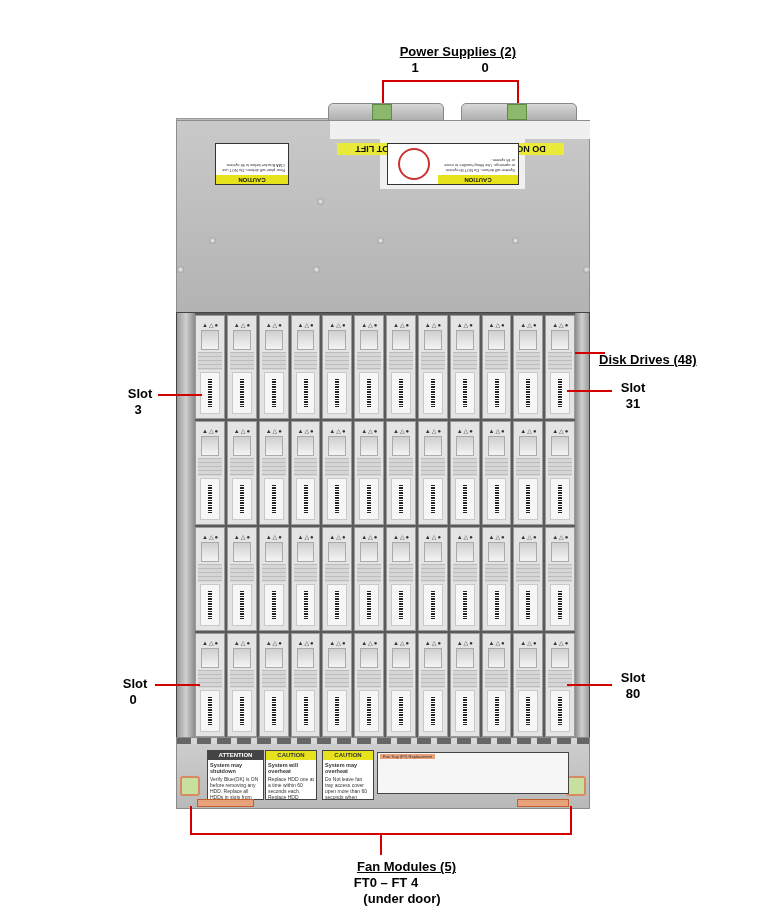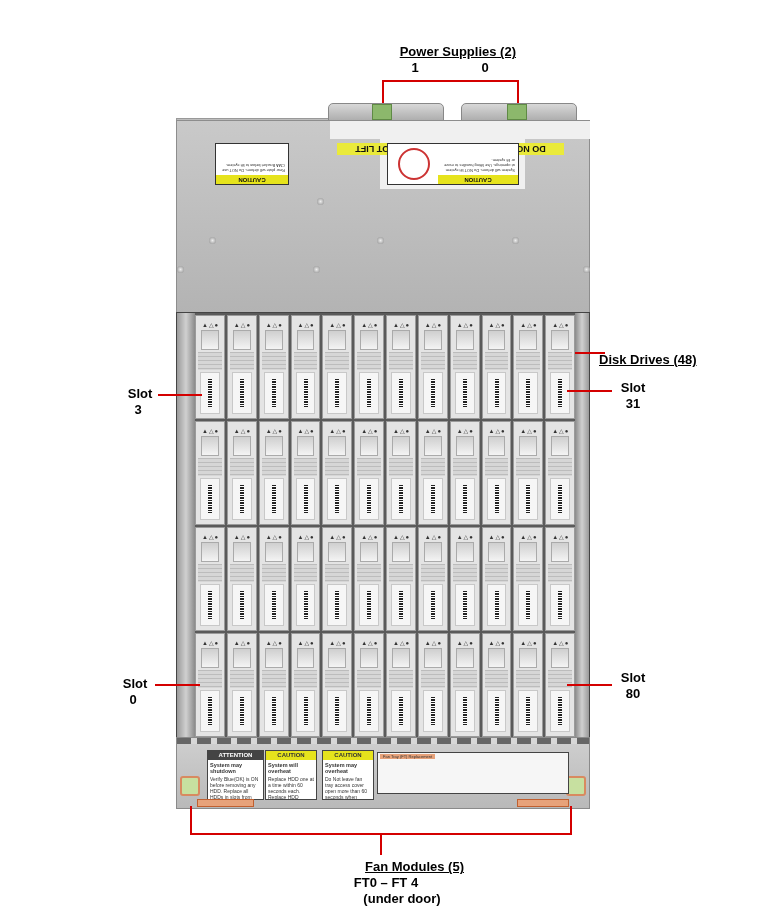--- a/index.html
+++ b/index.html
@@ -517,15 +517,15 @@
 <div class="red" style="left:155px; top:684px; width:45px; height:2px;"></div>
 
 <div class="red" style="left:567px; top:684px; width:45px; height:2px;"></div>
 <div class="label" style="left:617px; top:670px; width:32px;">Slot</div>
 <div class="label" style="left:617px; top:686px; width:32px;">80</div>
 
 <div class="red" style="left:190px; top:806px; width:2px; height:28px;"></div>
 <div class="red" style="left:570px; top:806px; width:2px; height:28px;"></div>
 <div class="red" style="left:190px; top:833px; width:382px; height:2px;"></div>
 <div class="red" style="left:380px; top:833px; width:2px; height:22px;"></div>
-<div class="label u" style="left:324px; top:859px; width:140px;">Fan Modules (5)</div>
+<div class="label u" style="left:316px; top:859px; width:140px;">Fan Modules (5)</div>
 <div class="label" style="left:316px; top:875px; width:140px;">FT0 – FT 4</div>
 <div class="label" style="left:332px; top:891px; width:140px;">(under door)</div>
 
 </body></html>

